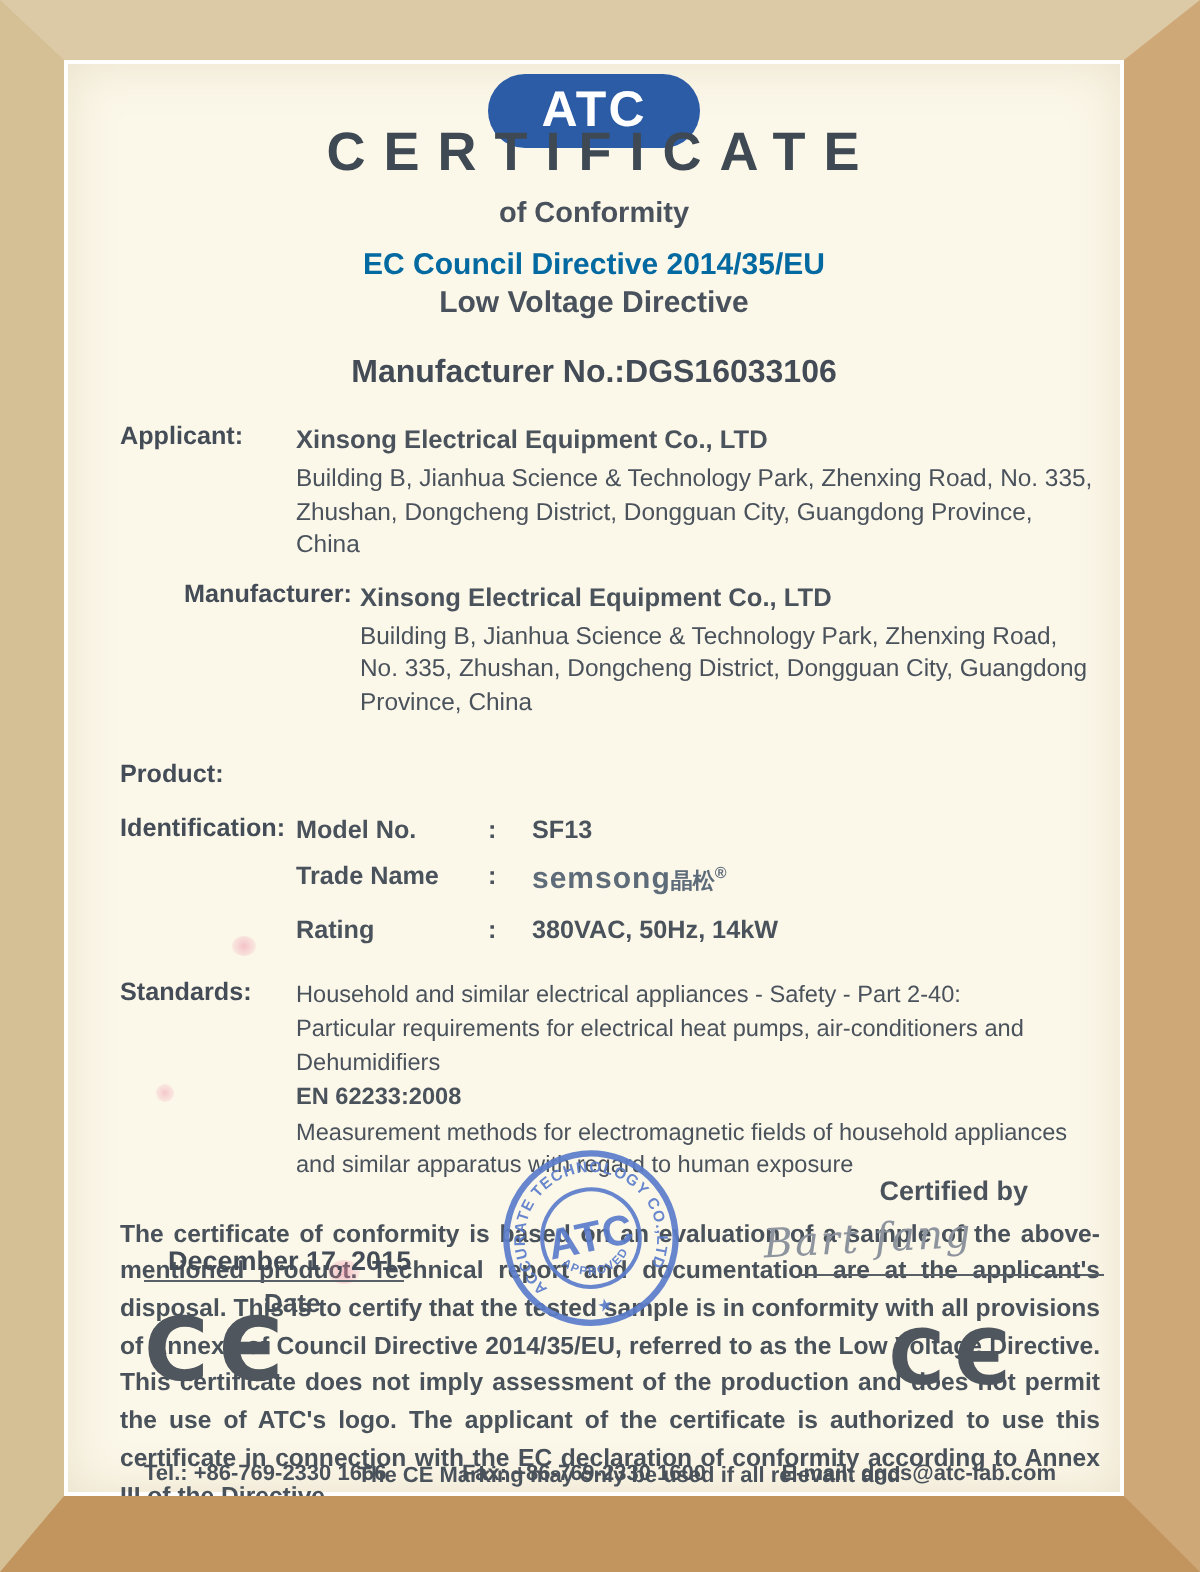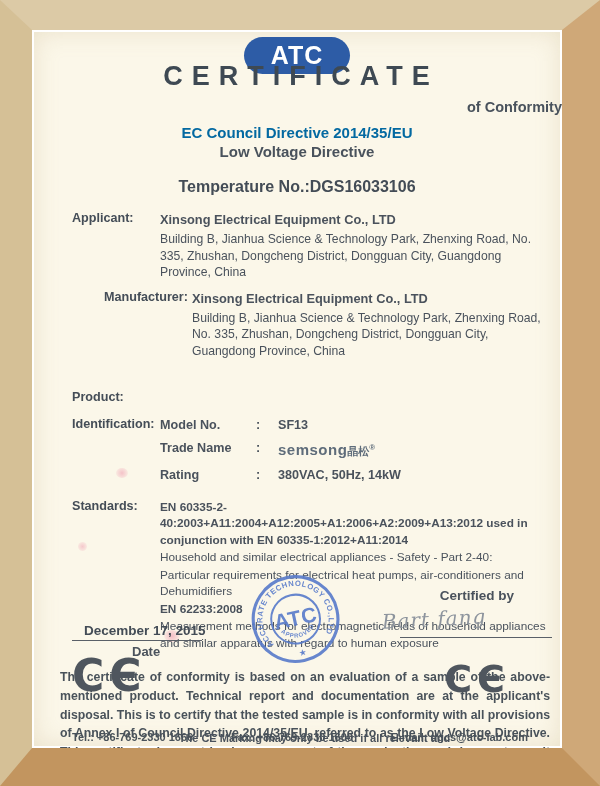--- a/index.html
+++ b/index.html
@@ -32,28 +32,28 @@
     color:#fff;font-weight:bold;font-size:25px;letter-spacing:1px;
     position:relative;z-index:1;
     text-shadow:0 0 1px #2d5ca6;
   }
   .title{
     position:relative;z-index:2;
     margin-top:-13px;text-align:center;
     font-size:27px;font-weight:bold;letter-spacing:9px;padding-left:8px;
     color:#3e4953;
   }
-  .sub1{margin-top:7px;text-align:right;font-weight:bold;font-size:14.5px;color:#49525c;}
+  .sub1{margin-top:7px;text-align:center;font-weight:bold;font-size:14.5px;color:#49525c;}
   .sub2{margin-top:9px;text-align:center;font-weight:bold;font-size:15px;color:#0369a1;}
   .sub3{margin-top:2px;text-align:center;font-weight:bold;font-size:15px;color:#49525c;}
   .reg{margin-top:18px;text-align:center;font-weight:bold;font-size:16px;color:#434c56;}
 
   
   .fields{margin-top:15px;}
-  .row{display:flex;padding-left:40px;padding-right:14px;}
+  .row{display:flex;padding-left:28px;padding-right:14px;}
   .lab{width:88px;flex:none;font-weight:bold;font-size:12.6px;color:#444d57;}
   .val{flex:1;font-size:12.2px;line-height:1.35;}
   .pname{font-weight:bold;font-size:12.8px;}
   .addr{margin-top:3px;}
   .idrow{display:flex;margin-bottom:6px;}
   .idname{width:96px;font-weight:bold;font-size:12.6px;}
   .idcolon{width:22px;font-weight:bold;font-size:12.6px;}
   .idval{font-weight:bold;font-size:12.6px;}
   .semsong{font-weight:bold;font-size:15px;letter-spacing:.5px;color:#5e6c7a;text-transform:lowercase;}
   .cjk{font-size:11px;color:#5e6c7a;font-weight:bold;}
@@ -110,41 +110,41 @@
     <div class="speck" style="top:600px;left:132px;width:16px;height:12px;background:radial-gradient(circle,rgba(236,130,160,.5),rgba(236,130,160,0));"></div>
     <div class="speck" style="top:512px;left:46px;width:9px;height:9px;background:radial-gradient(circle,rgba(236,130,160,.4),rgba(236,130,160,0));"></div>
 
     <div class="pill">
       <span>ATC</span>
     </div>
     <div class="title">CERTIFICATE</div>
     <div class="sub1">of Conformity</div>
     <div class="sub2">EC Council Directive 2014/35/EU</div>
     <div class="sub3">Low Voltage Directive</div>
-    <div class="reg">Temperature No.:DGS16033106</div>
+    <div class="reg">Manufacturer No.:DGS16033106</div>
 
     <div class="fields">
 
       <div class="row" style="margin-top:0;">
         <div class="lab">Applicant:</div>
         <div class="val">
           <div class="pname">Xinsong Electrical Equipment Co., LTD</div>
           <div class="addr">Building B, Jianhua Science &amp; Technology Park, Zhenxing Road, No. 335, Zhushan, Dongcheng District, Dongguan City, Guangdong Province, China</div>
         </div>
       </div>
 
       <div class="row" style="margin-top:9px;margin-left:32px;">
         <div class="lab">Manufacturer:</div>
         <div class="val">
           <div class="pname">Xinsong Electrical Equipment Co., LTD</div>
           <div class="addr">Building B, Jianhua Science &amp; Technology Park, Zhenxing Road, No. 335, Zhushan, Dongcheng District, Dongguan City, Guangdong Province, China</div>
         </div>
       </div>
 
-      <div class="row" style="margin-top:31px;">
+      <div class="row" style="margin-top:21px;">
         <div class="lab">Product:</div>
       </div>
 
       <div class="row" style="margin-top:13px;">
         <div class="lab">Identification:</div>
         <div class="val">
           <div class="idrow">
             <div class="idname">Model No.</div>
             <div class="idcolon">:</div>
             <div class="idval">SF13</div>
@@ -158,21 +158,20 @@
             <div class="idname">Rating</div>
             <div class="idcolon">:</div>
             <div class="idval">380VAC, 50Hz, 14kW</div>
           </div>
         </div>
       </div>
 
       <div class="row" style="margin-top:9px;">
         <div class="lab">Standards:</div>
         <div class="val">
-          <div class="std-line b">EN 60335-2-40:2003+A11:2004+A12:2005+A1:2006+A2:2009+A13:2012 used in conjunction with EN 60335-1:2012+A11:2014</div>
           <div class="std-line">Household and similar electrical appliances - Safety - Part 2-40:</div>
           <div class="std-line">Particular requirements for electrical heat pumps, air-conditioners and Dehumidifiers</div>
           <div class="std-line b">EN 62233:2008</div>
           <div class="std-line">Measurement methods for electromagnetic fields of household appliances and similar apparatus with regard to human exposure</div>
         </div>
       </div>
     </div>
 
     <div class="declaration">The certificate of conformity is based on an evaluation of a sample of the above-mentioned product. Technical report and documentation are at the applicant's disposal. This is to certify that the tested sample is in conformity with all provisions of Annex I of Council Directive 2014/35/EU, referred to as the Low Voltage Directive. This certificate does not imply assessment of the production and does not permit the use of ATC's logo. The applicant of the certificate is authorized to use this certificate in connection with the EC declaration of conformity according to Annex III of the Directive.</div>
 

